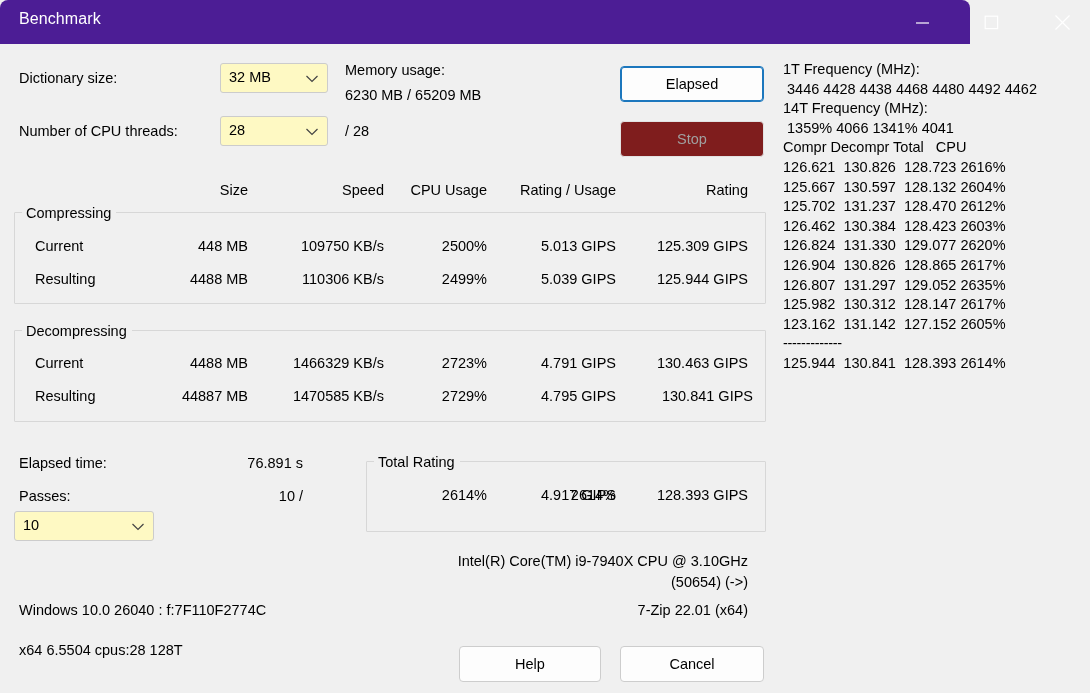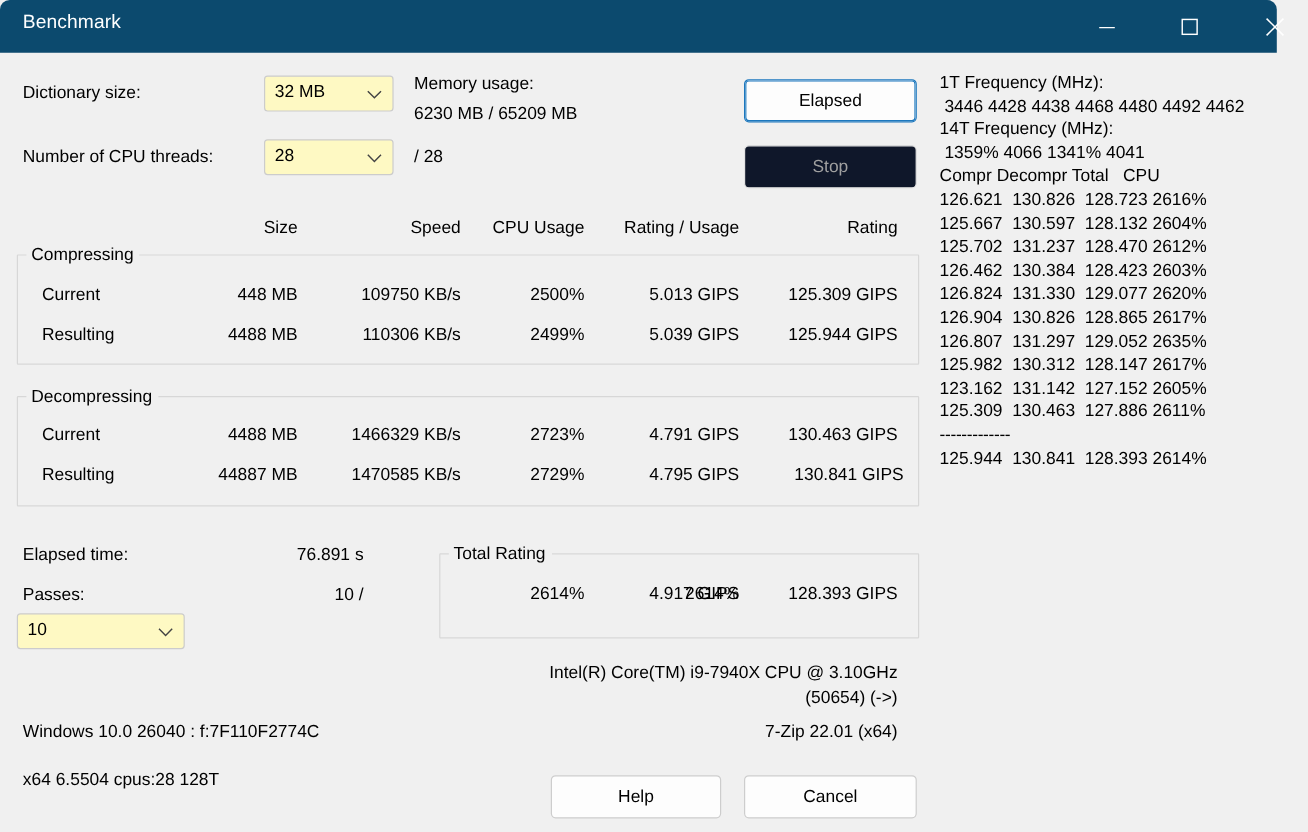--- a/index.html
+++ b/index.html
@@ -13,22 +13,22 @@
   }
   #app {
     position: relative;
     width: 1090px; height: 693px;
     background: #f0f0f0;
   }
 
   
   #titlebar {
     position: absolute; left: 0; top: 0;
-    width: 1064px; height: 44px;
-    background: #0c4a6e;
+    width: 970px; height: 44px;
+    background: #4c1d95;
     border-top-left-radius: 8px;
     border-top-right-radius: 8px;
   }
   #title-text {
     position: absolute; left: 19px; top: 10px;
     font-size: 16px; color: #ffffff;
     letter-spacing: .1px;
     white-space: nowrap;
   }
   .wbtn {
@@ -77,21 +77,21 @@
     display: flex; align-items: center; justify-content: center;
     font-size: 14.5px;
     color: #000;
     white-space: nowrap;
   }
   .pbtn.focus {
     border: 1px solid #1c77bd;
     box-shadow: 0 0 0 1px #1c77bd inset;
   }
   .pbtn.disabled {
-    background: #0f172a;
+    background: #7f1d1d;
     border: 1px solid #e2e2e2;
     color: #a0a0a0;
   }
 
   
   .groupbox {
     position: absolute;
     border: 1px solid #d7d7d7;
     border-radius: 1px;
   }
@@ -277,19 +277,18 @@
 
     <div class="logline">126.621  130.826  128.723 2616%</div>
     <div class="logline">125.667  130.597  128.132 2604%</div>
     <div class="logline">125.702  131.237  128.470 2612%</div>
     <div class="logline">126.462  130.384  128.423 2603%</div>
     <div class="logline">126.824  131.330  129.077 2620%</div>
     <div class="logline">126.904  130.826  128.865 2617%</div>
     <div class="logline">126.807  131.297  129.052 2635%</div>
     <div class="logline">125.982  130.312  128.147 2617%</div>
     <div class="logline">123.162  131.142  127.152 2605%</div>
-    <div class="logline">125.309  130.463  127.886 2611%</div>
 
     <div class="logsep">-------------</div>
     <div class="logline">125.944  130.841  128.393 2614%</div>
   </div>
 
 </div>
 
 </body></html>

